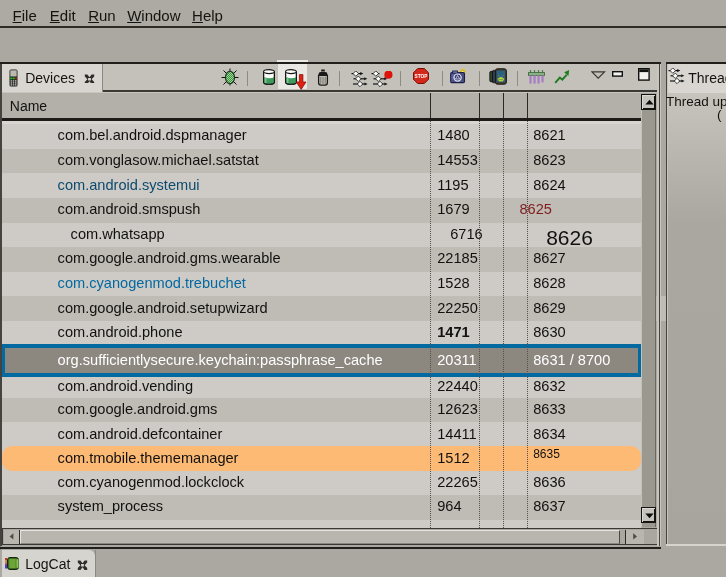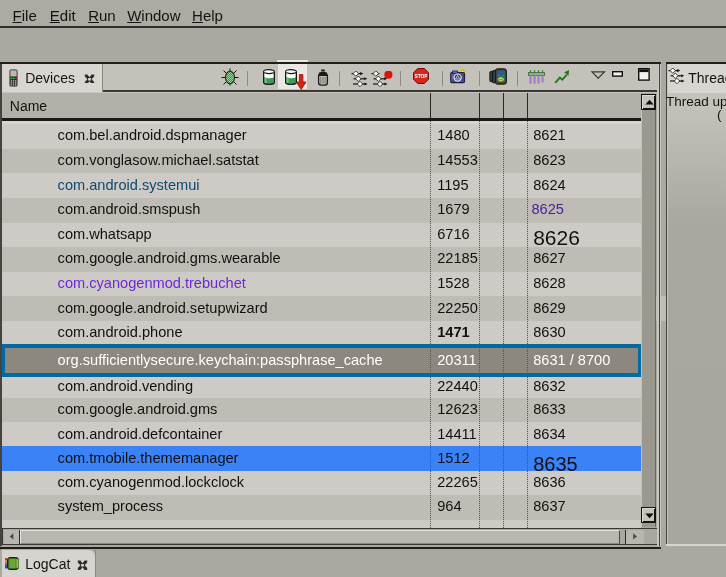--- a/index.html
+++ b/index.html
@@ -236,34 +236,34 @@
       <div class="abs" style="left:531.7px;top:3.15px;font-size:14.6px;color:#121110;">8623</div>
     </div>
       <div class="abs" style="left:0;top:52.5px;width:639.3px;height:24.6px;background:#cecbc6;">
       <div class="abs" style="left:56.1px;top:3.15px;font-size:14.6px;color:#0c4a6e;">com.android.systemui</div>
       <div class="abs" style="left:435.7px;top:3.15px;font-size:14.6px;color:#121110;">1195</div>
       <div class="abs" style="left:531.7px;top:3.15px;font-size:14.6px;color:#121110;">8624</div>
     </div>
       <div class="abs" style="left:0;top:77.1px;width:639.3px;height:24.6px;background:#bfbcb5;">
       <div class="abs" style="left:56.1px;top:3.15px;font-size:14.6px;color:#121110;">com.android.smspush</div>
       <div class="abs" style="left:435.7px;top:3.15px;font-size:14.6px;color:#121110;">1679</div>
-      <div class="abs" style="left:530px;top:3.15px;font-size:14.6px;color:#4c1d95;">8625</div>
-    </div>
-      <div class="abs" style="left:0;top:101.7px;width:568px;height:24.6px;background:#cecbc6;">
+      <div class="abs" style="left:518px;top:3.15px;font-size:14.6px;color:#7f1d1d;">8625</div>
+    </div>
+      <div class="abs" style="left:13px;top:101.7px;width:568px;height:24.6px;background:#cecbc6;">
       <div class="abs" style="left:56.1px;top:3.15px;font-size:14.6px;color:#121110;">com.whatsapp</div>
       <div class="abs" style="left:435.7px;top:3.15px;font-size:14.6px;color:#121110;">6716</div>
       <div class="abs" style="left:531.7px;top:3.15px;font-size:21px;color:#121110;">8626</div>
     </div>
       <div class="abs" style="left:0;top:126.3px;width:639.3px;height:24.6px;background:#bfbcb5;">
       <div class="abs" style="left:56.1px;top:3.15px;font-size:14.6px;color:#121110;">com.google.android.gms.wearable</div>
       <div class="abs" style="left:435.7px;top:3.15px;font-size:14.6px;color:#121110;">22185</div>
       <div class="abs" style="left:531.7px;top:3.15px;font-size:14.6px;color:#121110;">8627</div>
     </div>
       <div class="abs" style="left:0;top:150.9px;width:639.3px;height:24.6px;background:#cecbc6;">
-      <div class="abs" style="left:56.1px;top:3.15px;font-size:14.6px;color:#6d28d9;">com.cyanogenmod.trebuchet</div>
+      <div class="abs" style="left:56.1px;top:3.15px;font-size:14.6px;color:#0369a1;">com.cyanogenmod.trebuchet</div>
       <div class="abs" style="left:435.7px;top:3.15px;font-size:14.6px;color:#121110;">1528</div>
       <div class="abs" style="left:531.7px;top:3.15px;font-size:14.6px;color:#121110;">8628</div>
     </div>
       <div class="abs" style="left:0;top:175.5px;width:721px;height:24.6px;background:#bfbcb5;">
       <div class="abs" style="left:56.1px;top:3.15px;font-size:14.6px;color:#121110;">com.google.android.setupwizard</div>
       <div class="abs" style="left:435.7px;top:3.15px;font-size:14.6px;color:#121110;">22250</div>
       <div class="abs" style="left:531.7px;top:3.15px;font-size:14.6px;color:#121110;">8629</div>
     </div>
       <div class="abs" style="left:0;top:200.1px;width:639.3px;height:24.6px;background:#cecbc6;">
       <div class="abs" style="left:56.1px;top:3.15px;font-size:14.6px;color:#121110;">com.android.phone</div>
@@ -284,24 +284,24 @@
       <div class="abs" style="left:0;top:276.8px;width:639.3px;height:24.4px;background:#bfbcb5;">
       <div class="abs" style="left:56.1px;top:3.65px;font-size:14.6px;color:#121110;">com.google.android.gms</div>
       <div class="abs" style="left:435.7px;top:3.65px;font-size:14.6px;color:#121110;">12623</div>
       <div class="abs" style="left:531.7px;top:3.65px;font-size:14.6px;color:#121110;">8633</div>
     </div>
       <div class="abs" style="left:0;top:301.2px;width:639.3px;height:24.1px;background:#cecbc6;">
       <div class="abs" style="left:56.1px;top:3.65px;font-size:14.6px;color:#121110;">com.android.defcontainer</div>
       <div class="abs" style="left:435.7px;top:3.65px;font-size:14.6px;color:#121110;">14411</div>
       <div class="abs" style="left:531.7px;top:3.65px;font-size:14.6px;color:#121110;">8634</div>
     </div>
-      <div class="abs" style="left:0;top:325.3px;width:639.3px;height:24.4px;background:#3b82f6;">
+      <div class="abs" style="left:0;top:325.3px;width:639.3px;height:24.4px;background:#fdba74;border-radius:10px;">
       <div class="abs" style="left:56.1px;top:3.65px;font-size:14.6px;color:#121110;">com.tmobile.thememanager</div>
       <div class="abs" style="left:435.7px;top:3.65px;font-size:14.6px;color:#121110;">1512</div>
-      <div class="abs" style="left:531.7px;top:7px;font-size:20px;color:#121110;text-align:center;">8635</div>
+      <div class="abs" style="left:531.7px;top:1px;font-size:12px;color:#121110;text-align:center;">8635</div>
     </div>
       <div class="abs" style="left:0;top:349.7px;width:639.3px;height:24.2px;background:#cecbc6;">
       <div class="abs" style="left:56.1px;top:3.65px;font-size:14.6px;color:#121110;">com.cyanogenmod.lockclock</div>
       <div class="abs" style="left:435.7px;top:3.65px;font-size:14.6px;color:#121110;">22265</div>
       <div class="abs" style="left:531.7px;top:3.65px;font-size:14.6px;color:#121110;">8636</div>
     </div>
       <div class="abs" style="left:0;top:373.9px;width:639.3px;height:24.9px;background:#bfbcb5;">
       <div class="abs" style="left:56.1px;top:3.65px;font-size:14.6px;color:#121110;">system_process</div>
       <div class="abs" style="left:435.7px;top:3.65px;font-size:14.6px;color:#121110;">964</div>
       <div class="abs" style="left:531.7px;top:3.65px;font-size:14.6px;color:#121110;">8637</div>

